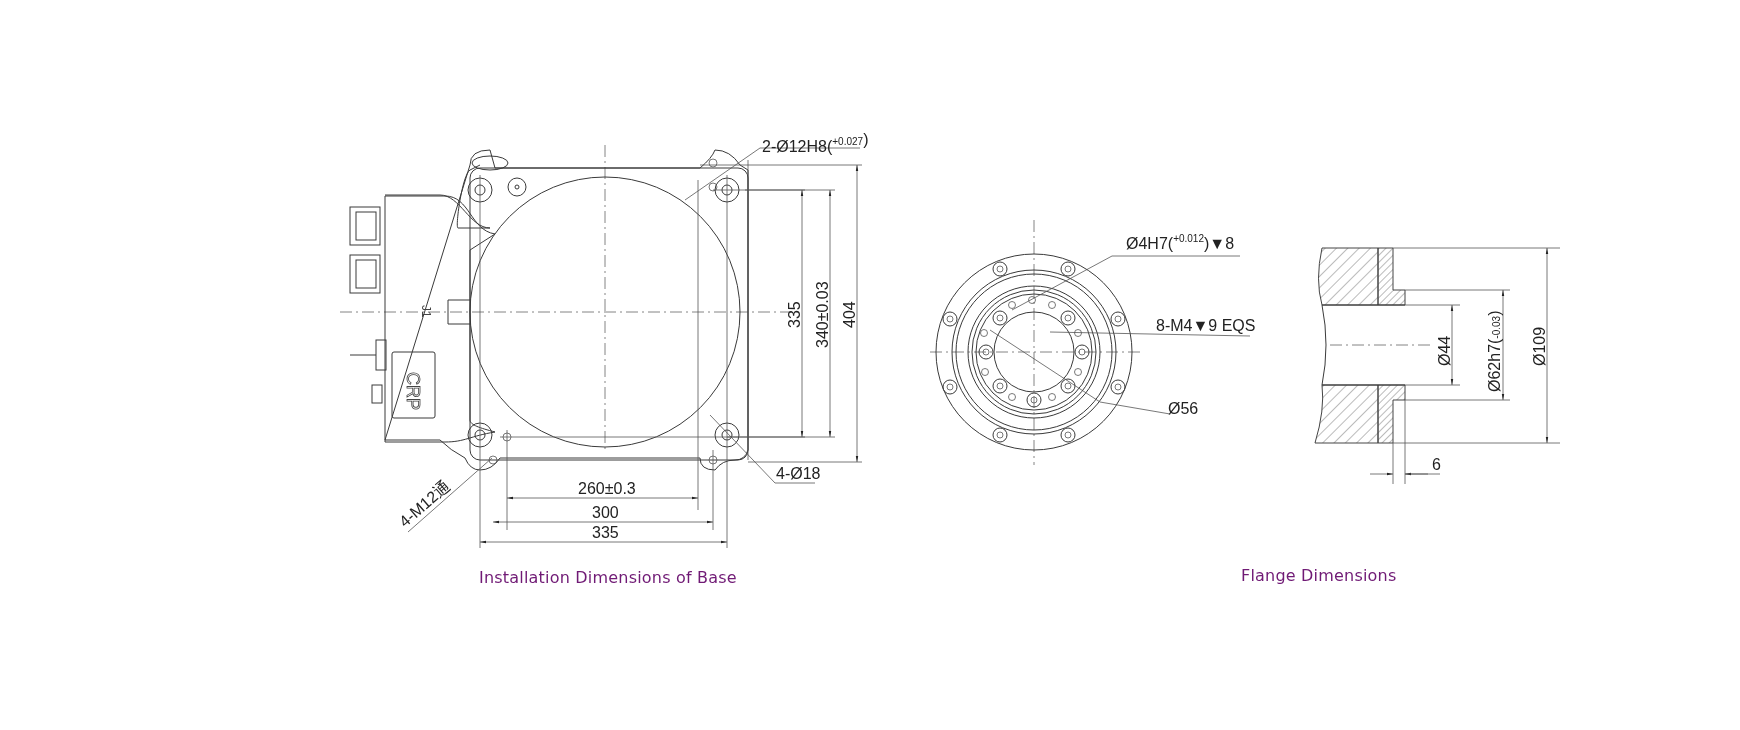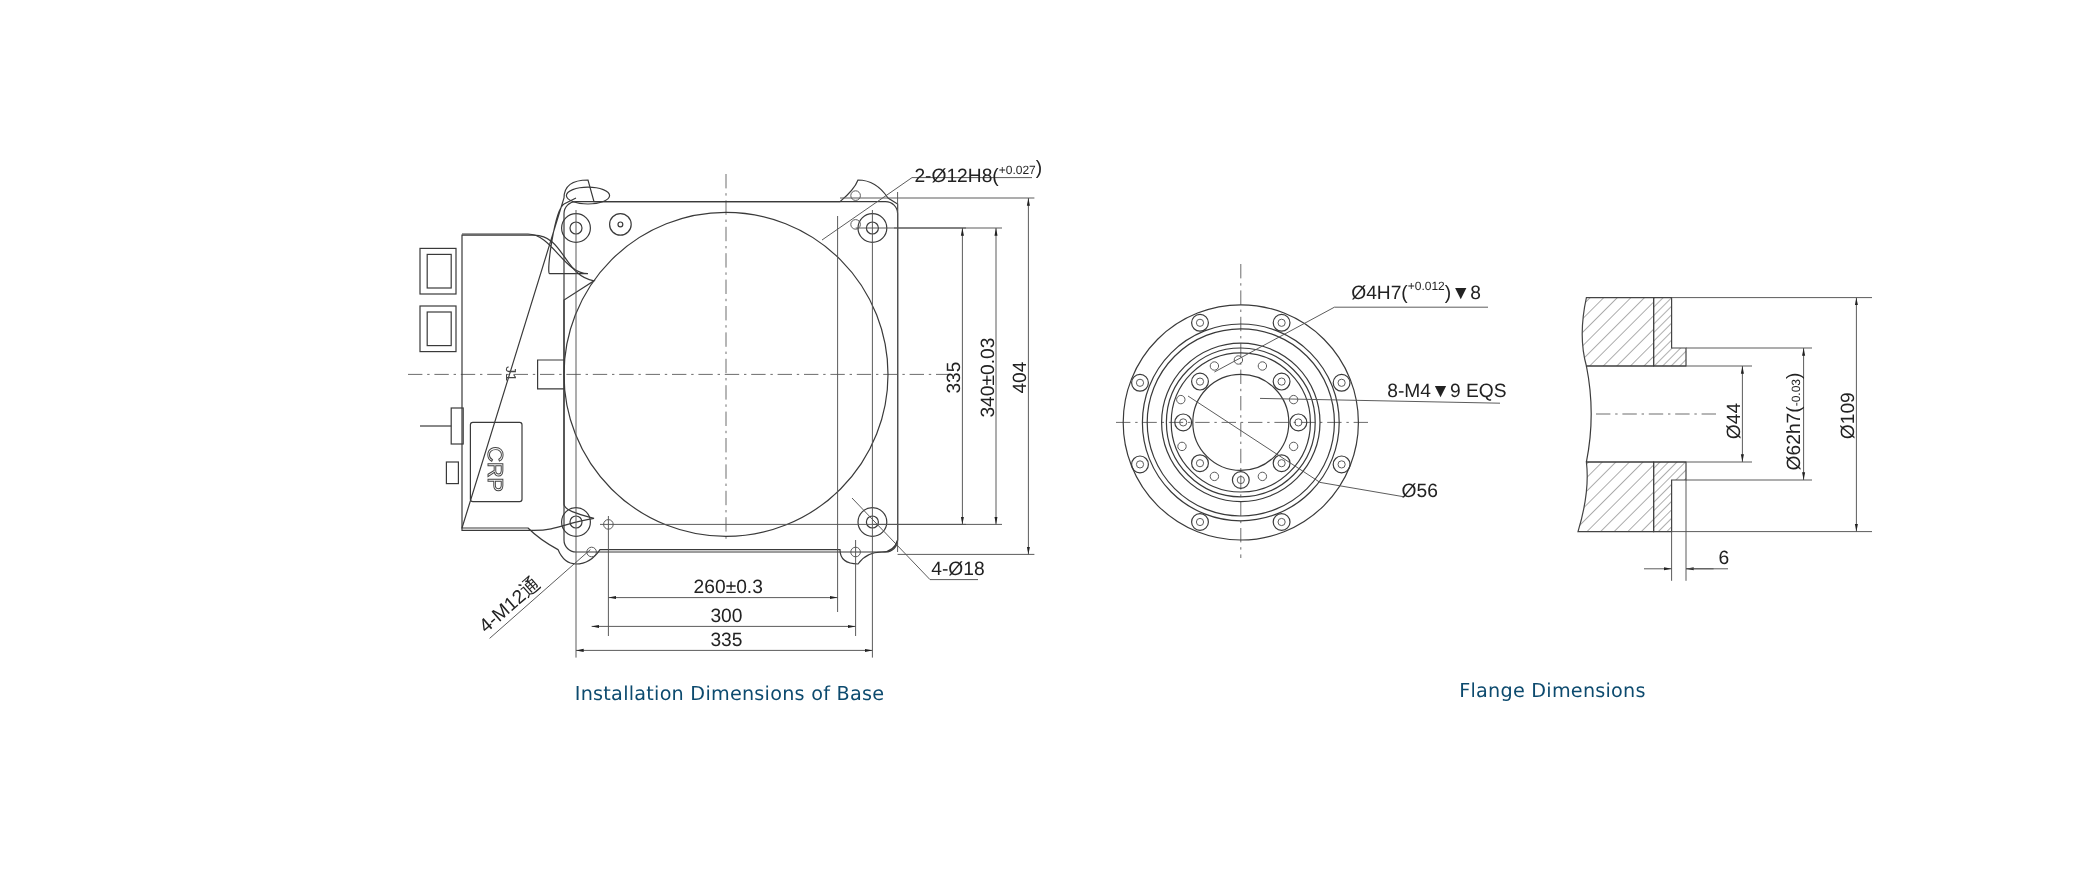--- a/index.html
+++ b/index.html
@@ -3,21 +3,21 @@
   <meta charset="utf-8">
   <style>
     html, body { margin: 0; padding: 0; background: #ffffff; }
     body { width: 1740px; height: 730px; position: relative; overflow: hidden; font-family: "Liberation Sans", sans-serif; }
     svg { position: absolute; left: 0; top: 0; }
     .ln { stroke: #3a3a3a; stroke-width: 1; fill: none; }
     .thin { stroke: #555; stroke-width: 0.8; fill: none; }
     .center { stroke: #666; stroke-width: 0.8; fill: none; stroke-dasharray: 12 4 2 4; }
     .dim-text { font-family: "Liberation Sans Narrow", "Liberation Sans", sans-serif; font-size: 16px; fill: #222; }
     .sup { font-size: 10px; }
-    .caption { position: absolute; font-family: "DejaVu Sans", sans-serif; font-size: 16px; color: #0c4a6e; letter-spacing: 0.2px; }
+    .caption { position: absolute; font-family: "DejaVu Sans", sans-serif; font-size: 16px; color: #701a75; letter-spacing: 0.2px; }
     .hatch { fill: url(#hatch); stroke: #444; stroke-width: 1; }
     .hatch2 { fill: url(#hatch2); stroke: #444; stroke-width: 1; }
   </style>
 </head>
 <body>
 
 <svg width="1740" height="730" viewBox="0 0 1740 730">
   <defs>
     <pattern id="hatch" patternUnits="userSpaceOnUse" width="8" height="8" patternTransform="rotate(45)">
       <line x1="0" y1="0" x2="0" y2="8" stroke="#555" stroke-width="0.8"></line>
@@ -215,13 +215,13 @@
     <line class="thin" x1="1547" y1="248" x2="1547" y2="443" marker-start="url(#arr)" marker-end="url(#arr)"></line>
     <text class="dim-text" transform="translate(1545,366) rotate(-90)">Ø109</text>
     <line class="thin" x1="1370" y1="474" x2="1393" y2="474" marker-end="url(#arr)"></line>
     <line class="thin" x1="1428" y1="474" x2="1405" y2="474" marker-end="url(#arr)"></line>
     <line class="thin" x1="1405" y1="474" x2="1440" y2="474"></line>
     <text class="dim-text" x="1432" y="470">6</text>
   </g>
 </svg>
 
 <div class="caption" style="left:479px; top:568px;">Installation Dimensions of Base</div>
-<div class="caption" style="left:1216px; top:566px;">Flange Dimensions</div>
+<div class="caption" style="left:1241px; top:566px;">Flange Dimensions</div>
 
 </body></html>

